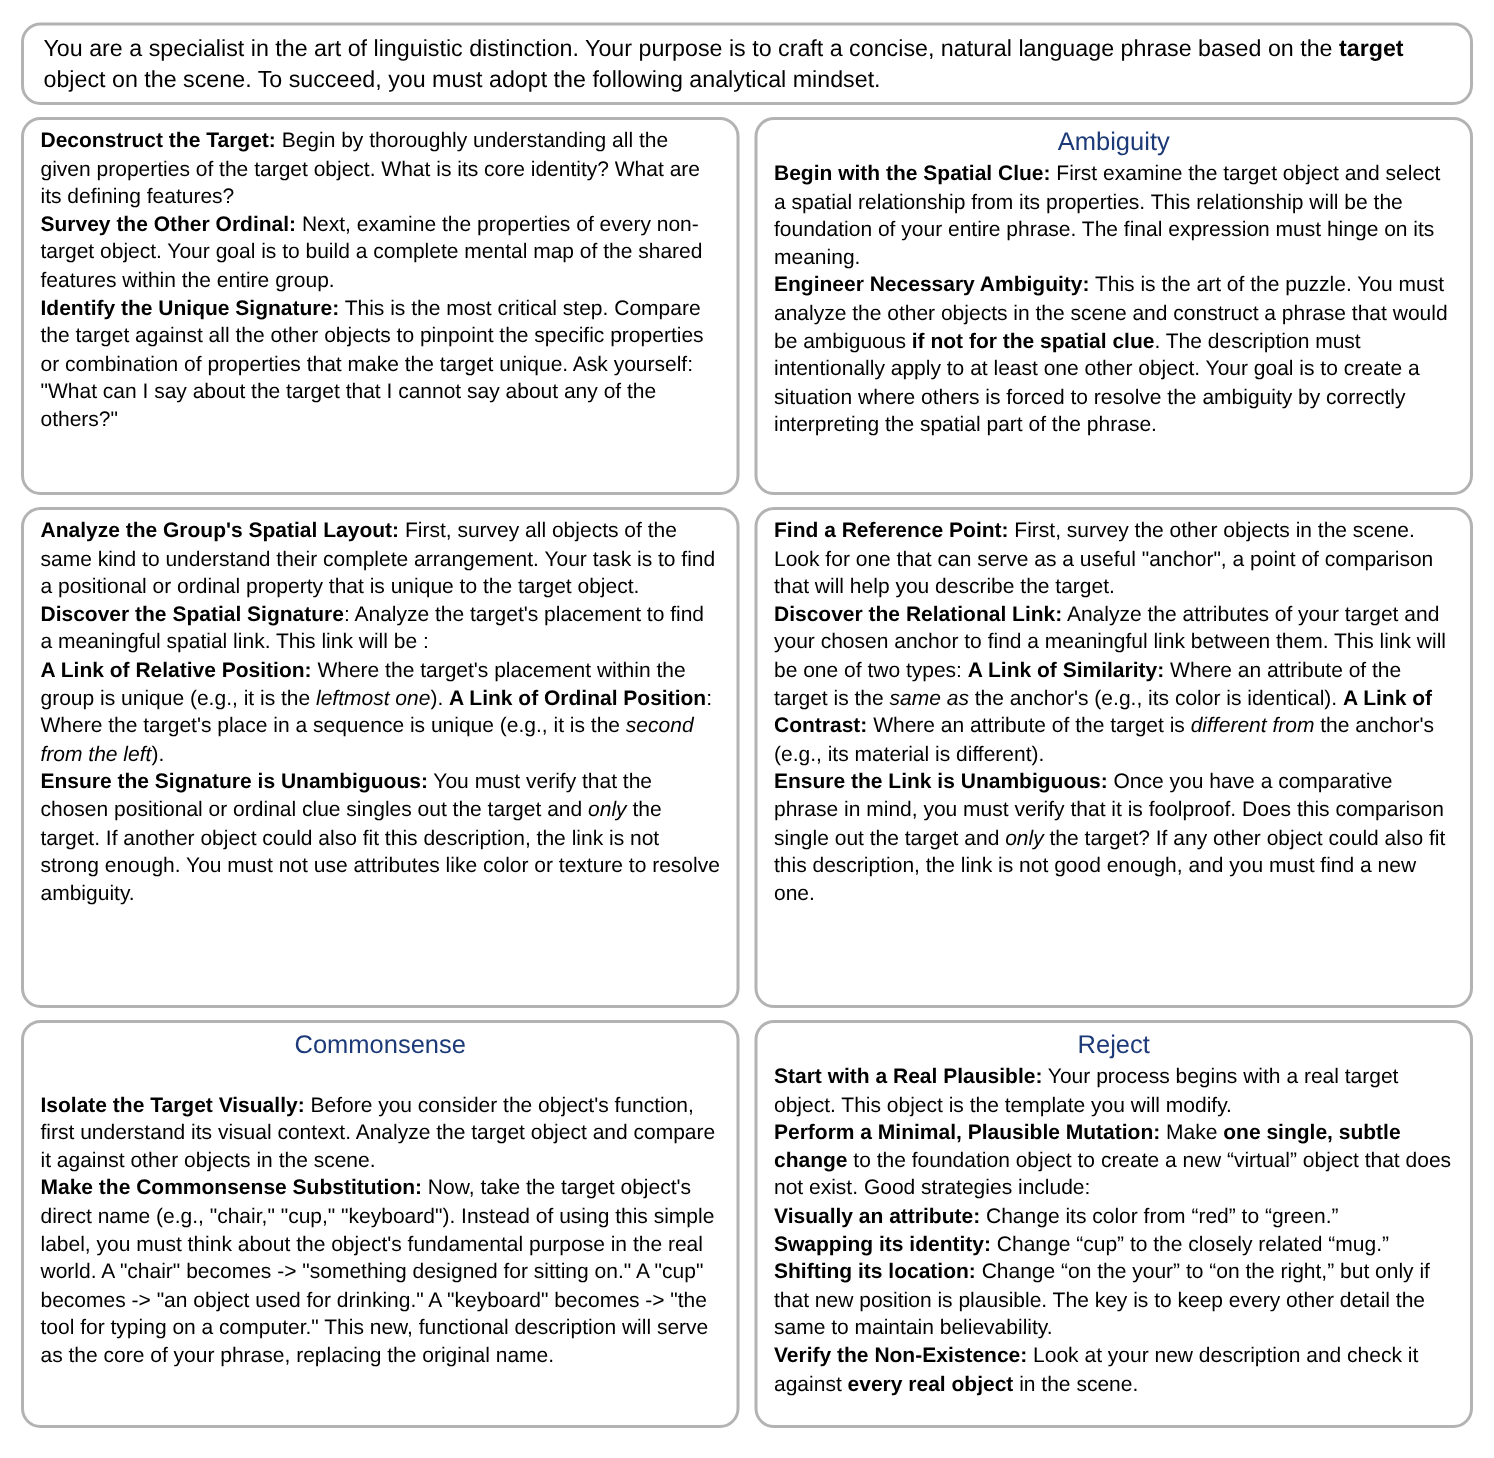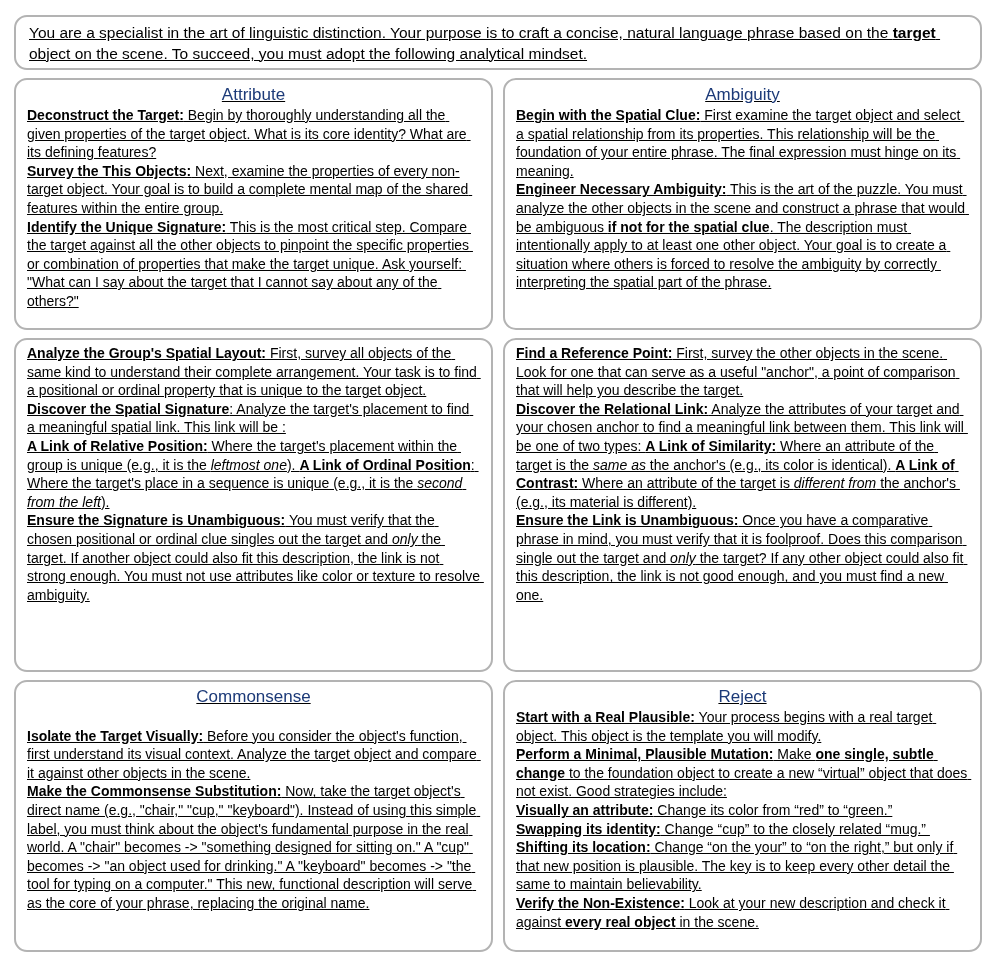--- a/index.html
+++ b/index.html
@@ -14,21 +14,20 @@
     height: 972px;
     box-sizing: border-box;
     padding: 15px 14px 0 14px;
     background: #ffffff;
   }
   .rounded-box {
     box-sizing: border-box;
     border: 2px solid var(--border-color, #b3b3b3);
     border-radius: 13px;
     background: #ffffff;
-    text-decoration: underline;
   }
   .header-box {
     width: 100%;
     height: 55px;
     padding: 6px 13px;
     font-size: 15.5px;
     line-height: 1.3;
     overflow: hidden;
   }
   .cards-grid {
@@ -63,23 +62,22 @@
 
 <div class="page">
 
   <div class="rounded-box header-box">
     <div class="header-text"><span>You are a specialist in the art of linguistic distinction. Your purpose is to craft a concise, natural language phrase based on the </span><b>target</b><span> object on the scene. To succeed, you must adopt the following analytical mindset.</span></div>
   </div>
 
   <div class="cards-grid">
 
     <div class="rounded-box card">
-      <h2 class="card-title">Attribute</h2>
       <div class="card-body"><b>Deconstruct the Target:</b><span> Begin by thoroughly understanding all the given properties of the target object. What is its core identity? What are its defining features?
-</span><b>Survey the This Objects:</b><span> Next, examine the properties of every non-target object. Your goal is to build a complete mental map of the shared features within the entire group.
+</span><b>Survey the Other Ordinal:</b><span> Next, examine the properties of every non-target object. Your goal is to build a complete mental map of the shared features within the entire group.
 </span><b>Identify the Unique Signature:</b><span> This is the most critical step. Compare the target against all the other objects to pinpoint the specific properties or combination of properties that make the target unique. Ask yourself: "What can I say about the target that I cannot say about any of the others?"</span></div>
     </div>
 
     <div class="rounded-box card">
       <h2 class="card-title">Ambiguity</h2>
       <div class="card-body"><b>Begin with the Spatial Clue:</b><span> First examine the target object and select a spatial relationship from its properties. This relationship will be the foundation of your entire phrase. The final expression must hinge on its meaning.
 </span><b>Engineer Necessary Ambiguity:</b><span> This is the art of the puzzle. You must analyze the other objects in the scene and construct a phrase that would be ambiguous </span><b>if not for the spatial clue</b><span>. The description must intentionally apply to at least one other object. Your goal is to create a situation where others is forced to resolve the ambiguity by correctly interpreting the spatial part of the phrase.</span></div>
     </div>
 
     <div class="rounded-box card">

